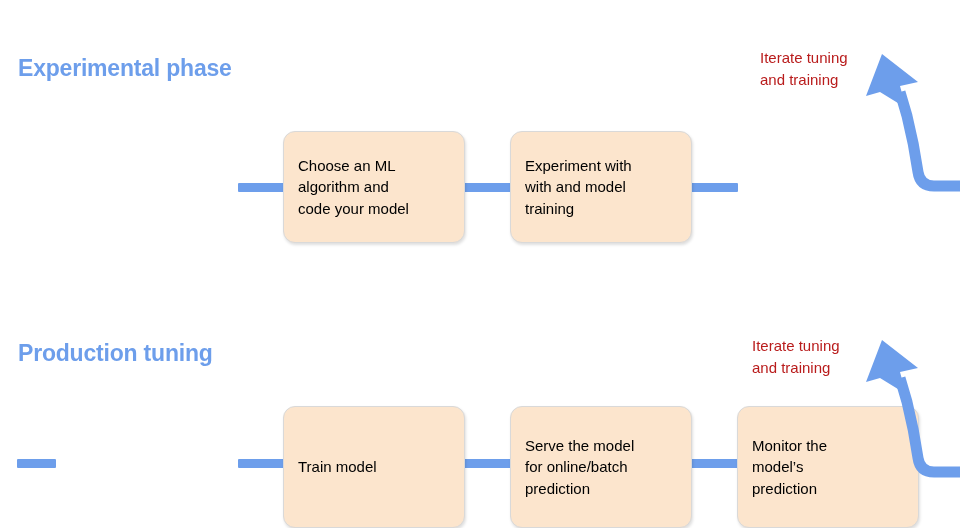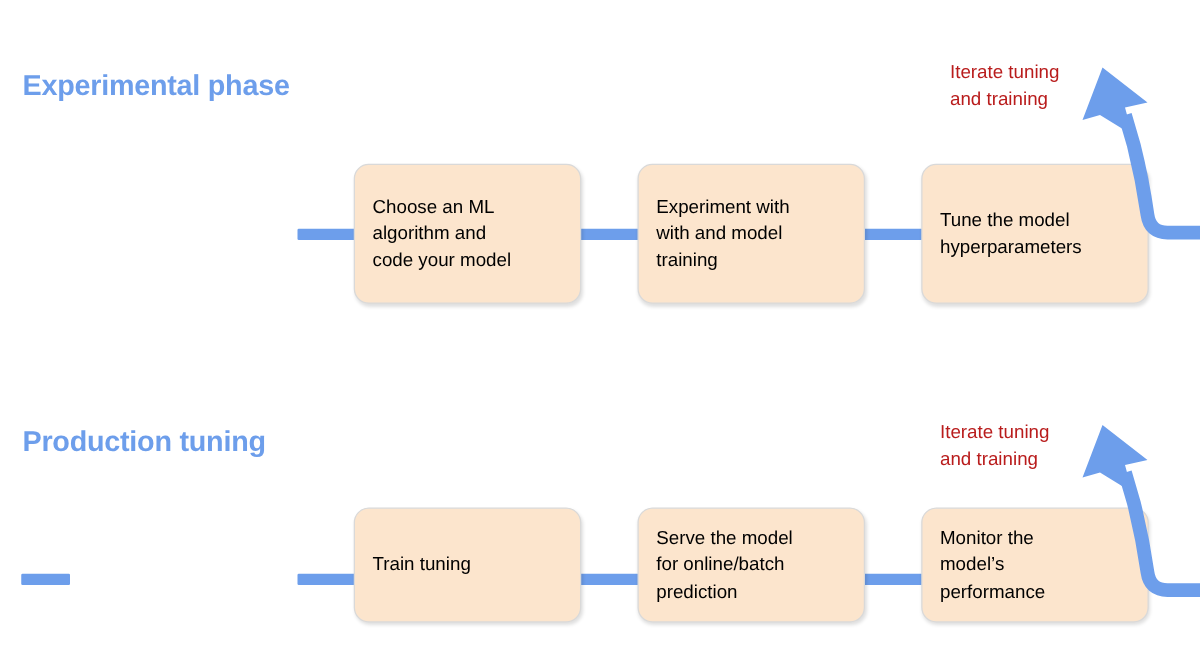--- a/index.html
+++ b/index.html
@@ -48,21 +48,21 @@
   }
   .box-label {
     font-size: 15px;
     line-height: 1.42;
     color: #000000;
     white-space: pre-line;
   }
 
   
   .row-exp { top: 131px; height: 112px; }
-  .row-prd { top: 406px; height: 92px; }
+  .row-prd { top: 406px; height: 122px; }
 
   .col1 { left: 55px;  width: 184px; }
   .col2 { left: 283px; width: 182px; }
   .col3 { left: 510px; width: 182px; }
   .col4 { left: 737px; width: 182px; }
 
   
   .connector {
     position: absolute;
     height: 9px;
@@ -110,52 +110,48 @@
   <div class="box row-exp col2">
     <span class="box-label">Choose an ML
 algorithm and
 code your model</span>
   </div>
   <div class="box row-exp col3">
     <span class="box-label">Experiment with
 with and model
 training</span>
   </div>
-  <div class="box row-exp col4">
-    <span class="box-label">Tune the model
-hyperparameters</span>
-  </div>
 
   <svg class="feedback-arrow" id="feedback-arrow-exp" viewBox="0 0 100 140">
     <path d="M 100 134 L 74 134 Q 60 134 58 120 Q 54 92 47 64 L 40 40" fill="none" stroke="#6d9eeb" stroke-width="11" stroke-linecap="butt"></path>
     <polygon points="22,2 58,30 40,34 46,56 20,40 6,44" fill="#6d9eeb"></polygon>
   </svg>
 
   <div class="arrow-caption" id="caption-exp">Iterate tuning
 and training</div>
 
   <div class="phase-title" id="title-production">Production tuning</div>
 
   <div class="connector conn-prd conn-in"></div>
   <div class="connector conn-prd conn-a"></div>
   <div class="connector conn-prd conn-b"></div>
   <div class="connector conn-prd conn-c"></div>
 
   <div class="box row-prd col2">
-    <span class="box-label">Train tuning</span>
+    <span class="box-label">Train model</span>
   </div>
   <div class="box row-prd col3">
     <span class="box-label">Serve the model
 for online/batch
 prediction</span>
   </div>
   <div class="box row-prd col4">
     <span class="box-label">Monitor the
 model’s
-performance</span>
+prediction</span>
   </div>
 
   <svg class="feedback-arrow" id="feedback-arrow-prd" viewBox="0 0 100 140">
     <path d="M 100 134 L 74 134 Q 60 134 58 120 Q 54 92 47 64 L 40 40" fill="none" stroke="#6d9eeb" stroke-width="11" stroke-linecap="butt"></path>
     <polygon points="22,2 58,30 40,34 46,56 20,40 6,44" fill="#6d9eeb"></polygon>
   </svg>
 
   <div class="arrow-caption" id="caption-prd">Iterate tuning
 and training</div>
 

